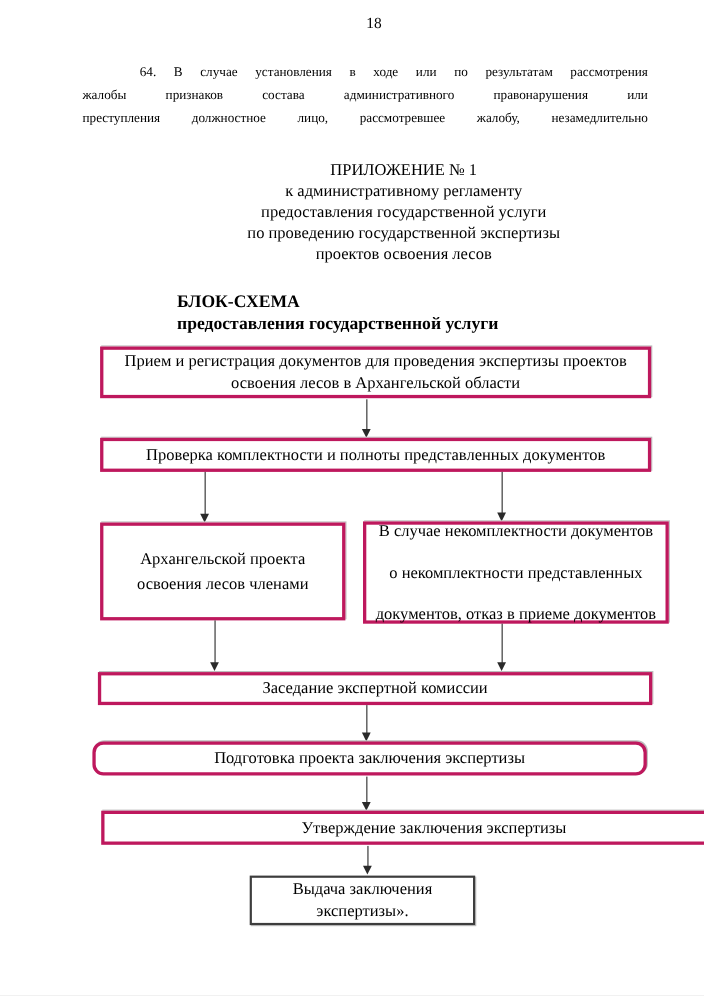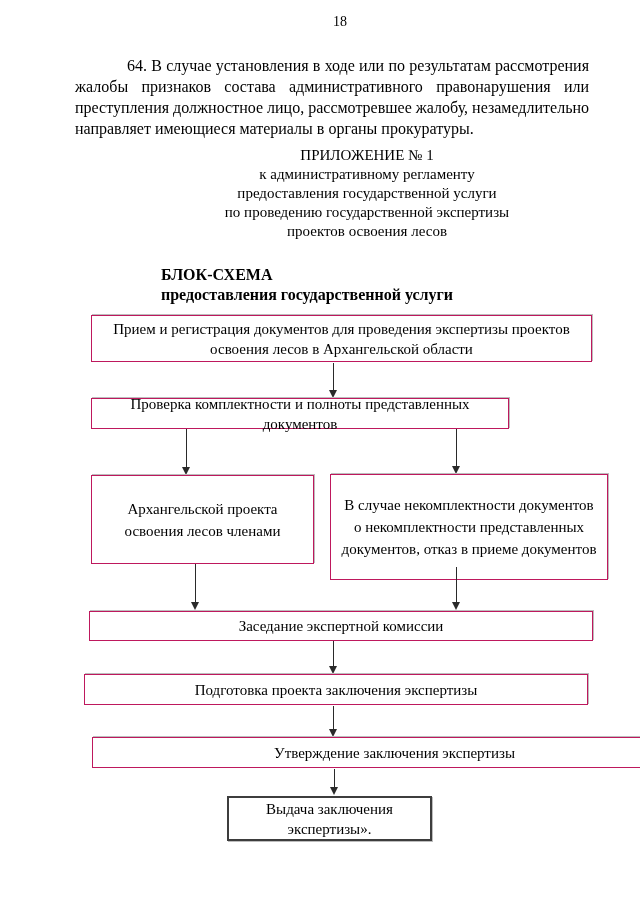--- a/index.html
+++ b/index.html
@@ -16,21 +16,21 @@
   }
   .page-number {
     position: absolute;
     top: 14px; left: 240px; width: 200px;
     text-align: center;
     font-size: 14px;
   }
   .para {
     position: absolute;
     top: 55px; left: 75px; width: 514px;
-    font-size: 16px;
+    font-size: 12px;
     line-height: 21px;
   }
   .para-line { text-align: justify; text-align-last: justify; }
   .para-line.first { padding-left: 52px; }
   .para-line.last { text-align-last: left; }
   .appendix {
     position: absolute;
     top: 146px; left: 177px; width: 380px;
     text-align: center;
     font-size: 15px;
@@ -39,21 +39,21 @@
   .doc-heading {
     position: absolute;
     top: 265px; left: 161px; width: 400px;
     text-align: left;
     font-size: 16px;
     font-weight: bold;
     line-height: 20px;
   }
   .fc-box {
     position: absolute;
-    border: 1px solid #be185d;
+    border: 3px solid #be185d;
     box-shadow: 1px -1px 0 #bdbdbd;
     background: #ffffff;
     display: flex;
     flex-direction: column;
     align-items: center;
     justify-content: center;
     text-align: center;
     font-size: 15px;
     line-height: 20px;
   }
@@ -84,21 +84,20 @@
 <body>
 
 <div class="page">
 
   <div class="page-number">18</div>
 
   <div class="para">
     <div class="para-line first">64. В случае установления в ходе или по результатам рассмотрения</div>
     <div class="para-line">жалобы признаков состава административного правонарушения или</div>
     <div class="para-line">преступления должностное лицо, рассмотревшее жалобу, незамедлительно</div>
-    <div class="para-line last">направляет имеющиеся материалы в органы прокуратуры.</div>
   </div>
 
   <div class="appendix">
     <div>ПРИЛОЖЕНИЕ № 1</div>
     <div>к административному регламенту</div>
     <div>предоставления государственной услуги</div>
     <div>по проведению государственной экспертизы</div>
     <div>проектов освоения лесов</div>
   </div>
 
@@ -109,48 +108,48 @@
 
   <div>
 
     <div class="fc-box" style="left:91px; top:315px; width:501px; height:47px;">
       <div>Прием и регистрация документов для проведения экспертизы проектов</div>
       <div>освоения лесов в Архангельской области</div>
     </div>
 
     <div class="varrow" style="left:329px; top:363px; height:35px;"></div>
 
-    <div class="fc-box" style="left:91px; top:398px; width:418px; height:31px;">
+    <div class="fc-box" style="left:91px; top:398px; width:501px; height:31px;">
       <div>Проверка комплектности и полноты представленных документов</div>
     </div>
 
     <div class="varrow" style="left:182px; top:429px; height:46px;"></div>
     <div class="varrow" style="left:452px; top:429px; height:45px;"></div>
 
     <div class="fc-box lh22" style="left:91px; top:475px; width:223px; height:89px;">
       <div>Архангельской проекта</div>
       <div>освоения лесов членами</div>
     </div>
 
-    <div class="fc-box lh22" style="left:330px; top:474px; width:278px; height:106px;">
+    <div class="fc-box lh22" style="left:330px; top:474px; width:278px; height:93px;gap:16px;">
       <div>В случае некомплектности документов</div>
       <div>о некомплектности представленных</div>
       <div>документов, отказ в приеме документов</div>
     </div>
 
     <div class="varrow" style="left:191px; top:564px; height:46px;"></div>
     <div class="varrow" style="left:452px; top:567px; height:43px;"></div>
 
     <div class="fc-box" style="left:89px; top:611px; width:504px; height:30px;">
       <div>Заседание экспертной комиссии</div>
     </div>
 
     <div class="varrow" style="left:329px; top:641px; height:33px;"></div>
 
-    <div class="fc-box" style="left:84px; top:674px; width:504px; height:31px;">
+    <div class="fc-box" style="left:84px; top:674px; width:504px; height:31px;border-radius:10px;">
       <div>Подготовка проекта заключения экспертизы</div>
     </div>
 
     <div class="varrow" style="left:329px; top:706px; height:31px;"></div>
 
     <div class="fc-box" style="left:92px; top:737px; width:605px; height:31px;">
       <div>Утверждение заключения экспертизы</div>
     </div>
 
     <div class="varrow" style="left:330px; top:769px; height:26px;"></div>

